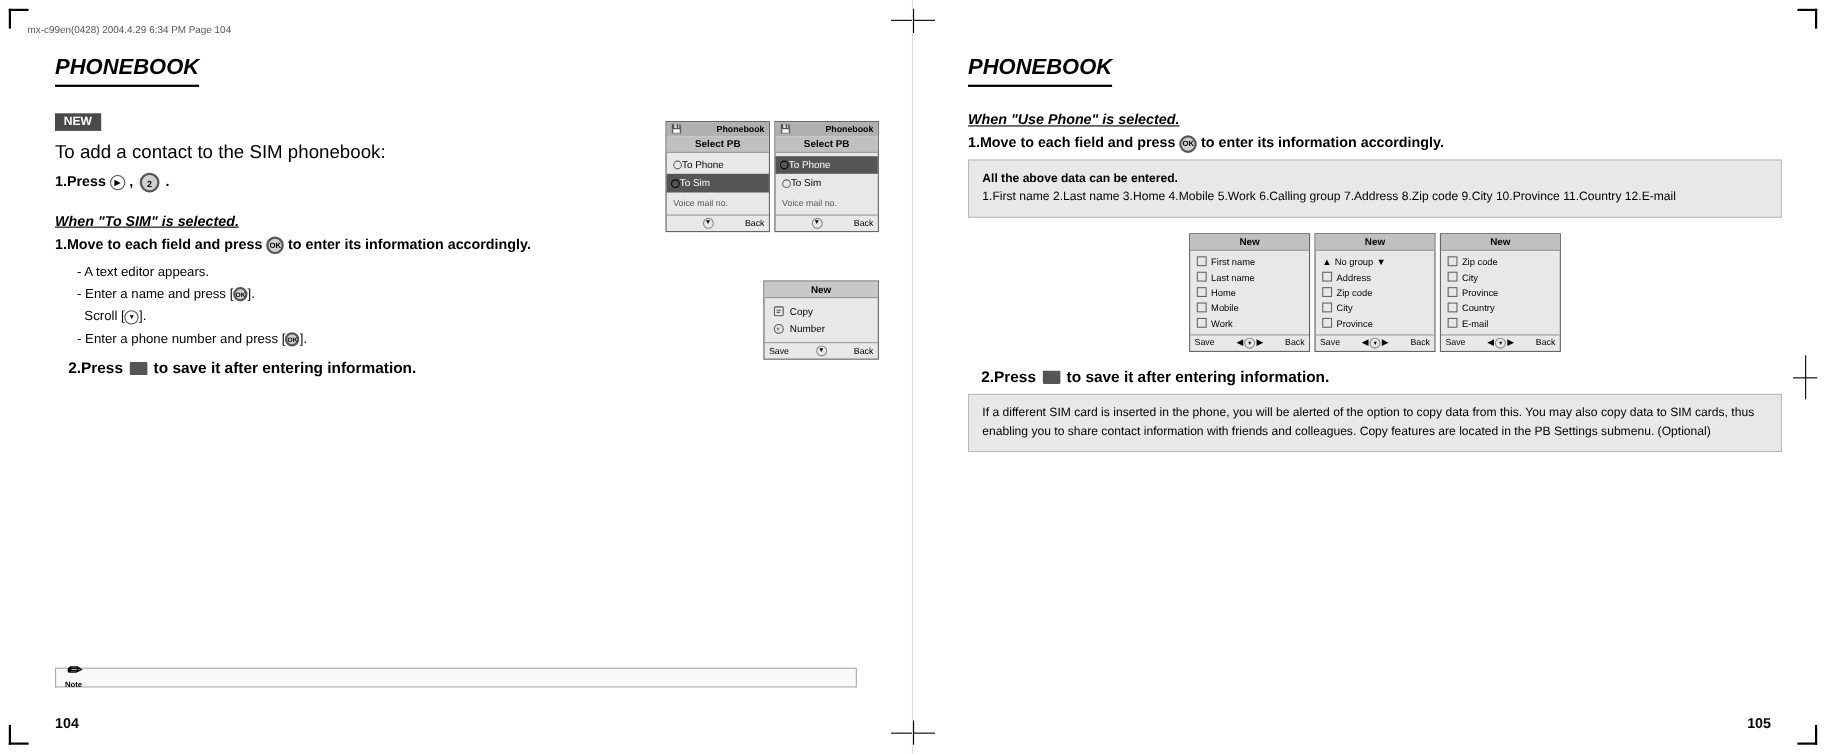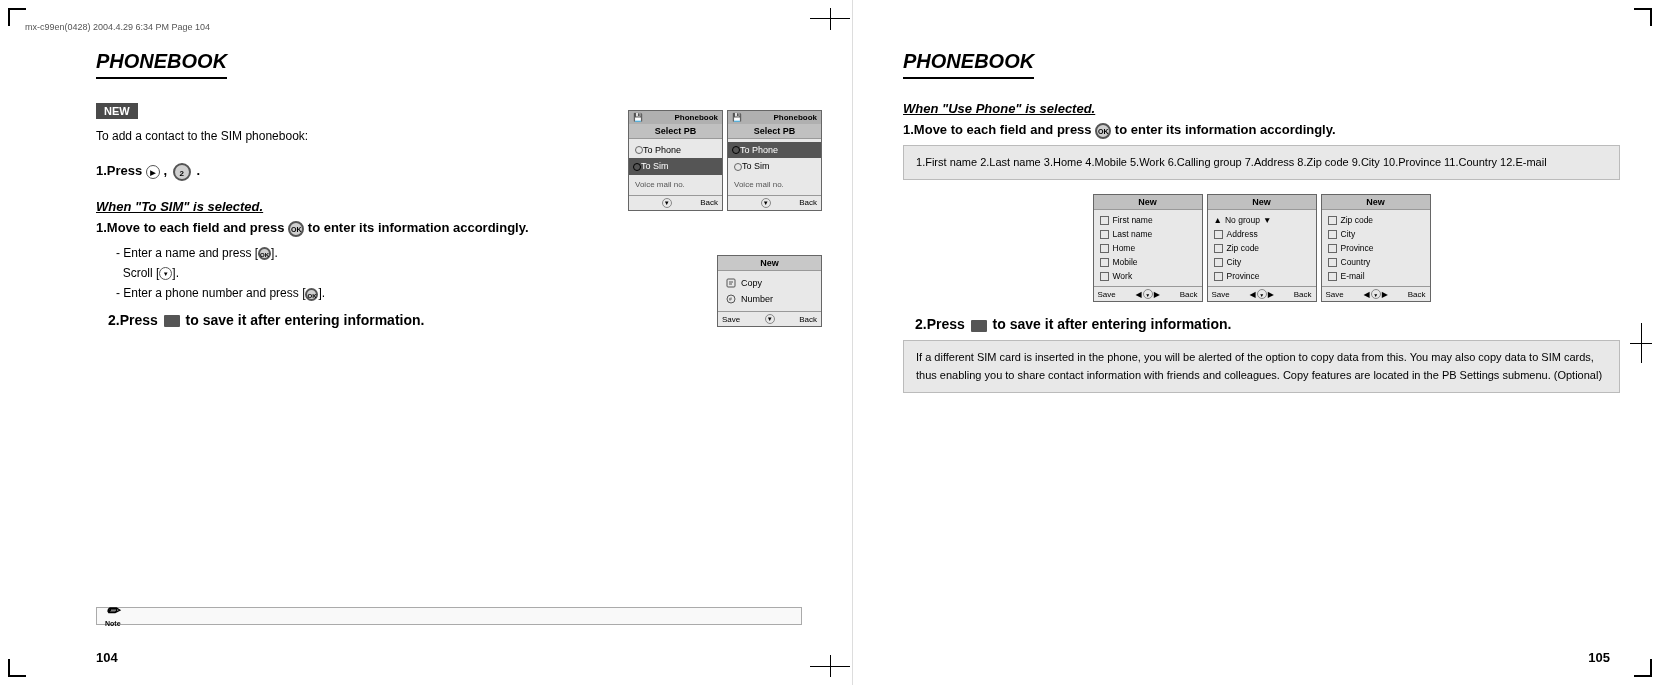--- a/index.html
+++ b/index.html
@@ -12,21 +12,20 @@
       overflow: hidden;
       position: relative;
     }
 
     .page-wrapper {
       display: flex;
       width: 1660px;
       height: 685px;
       background: #fff;
       position: relative;
-      padding-left: 46px;
     }
 
     
     .corner-mark {
       position: absolute;
       width: 18px;
       height: 18px;
       border-color: #000;
       border-style: solid;
     }
@@ -131,22 +130,22 @@
       background: #4a4a4a;
       color: #fff;
       font-weight: bold;
       font-size: 11px;
       padding: 2px 8px;
       display: inline-block;
       margin-bottom: 10px;
     }
 
     .intro-text {
-      font-size: 12px;
-      margin-bottom: 20px;
+      font-size: 17px;
+      margin-bottom: 8px;
     }
 
     .bullet-list {
       list-style: none;
       margin-left: 20px;
       font-size: 12px;
       line-height: 1.7;
     }
 
     .bullet-list li::before {
@@ -587,20 +586,21 @@
           </div>
         </div>
         <div class="new-screen-footer">
           <span>Save</span>
           <div class="nav-circle">▼</div>
           <span>Back</span>
         </div>
       </div>
 
       <ul class="bullet-list">
+        <li>A text editor appears.</li>
         <li>Enter a name and press [<span class="ok-circle" style="width:13px;height:13px;font-size:6px;line-height:12px;">OK</span>].<br>&nbsp;&nbsp;Scroll [<span class="nav-icon-sm" style="width:13px;height:13px;font-size:6px;line-height:13px;">▼</span>].</li>
         <li>Enter a phone number and press [<span class="ok-circle" style="width:13px;height:13px;font-size:6px;line-height:12px;">OK</span>].</li>
       </ul>
     </div>
 
     <div class="step2-bold">
       2.Press <span class="save-icon"></span> to save it after entering information.
     </div>
 
     
@@ -623,20 +623,21 @@
       <div class="underline-heading">When "Use Phone" is selected.</div>
       <div class="step1-bold">
         <span>1.Move to each field and press</span>
         <span class="ok-circle">OK</span>
         <span>to enter its information accordingly.</span>
       </div>
     </div>
 
     
     <div class="info-box">
+      <div><strong>All the above data can be entered.</strong></div>
       <div>1.First name 2.Last name 3.Home 4.Mobile 5.Work 6.Calling group 7.Address 8.Zip code 9.City 10.Province 11.Country 12.E-mail</div>
     </div>
 
     
     <div class="phone-screens-right">
 
       <div class="phone-screen-sm">
         <div class="phone-screen-sm-header">New</div>
         <div class="phone-screen-sm-body">
           <div class="phone-screen-sm-row">

